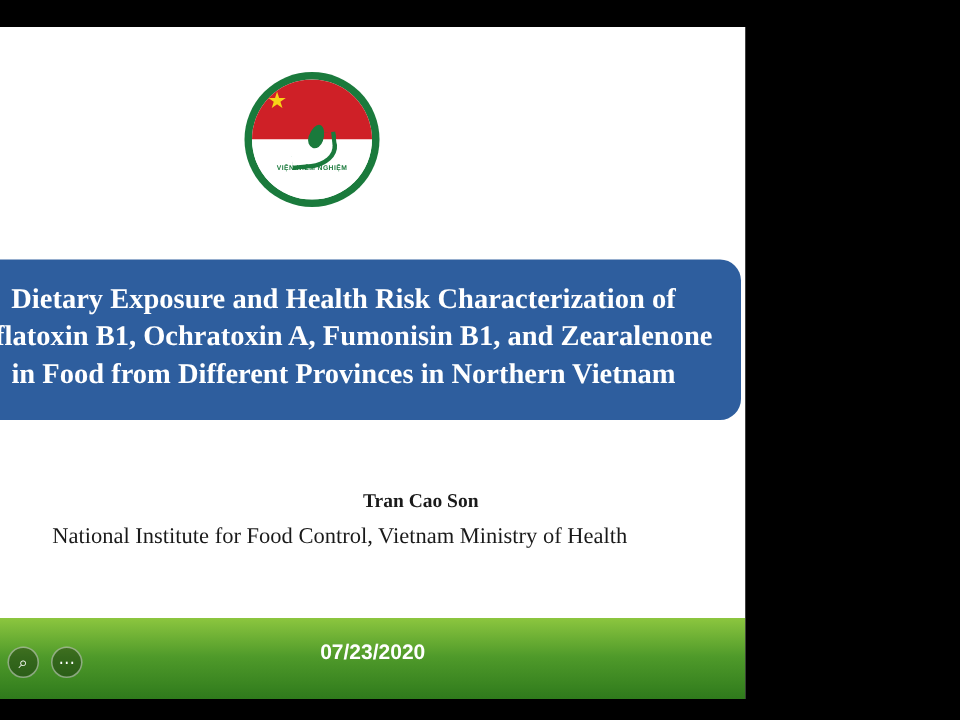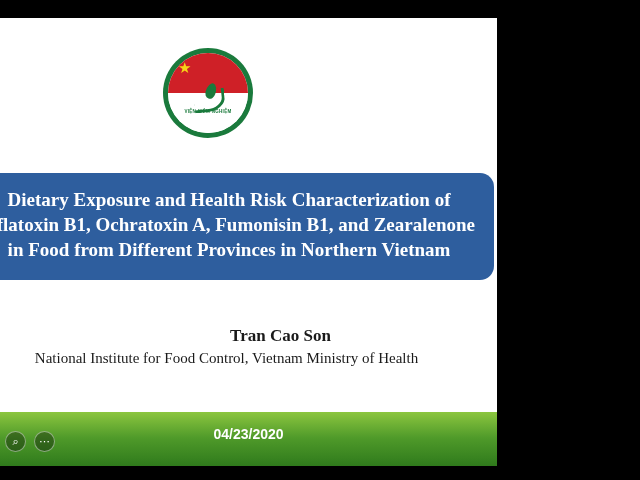--- a/index.html
+++ b/index.html
@@ -138,21 +138,21 @@
 
   
   #author {
     position: absolute;
     left: 0;
     top: 308px;
     width: 561px;
     text-align: center;
     font-family: "Liberation Serif", serif;
     font-weight: bold;
-    font-size: 17px;
+    font-size: 13px;
     color: #1a1a1a;
   }
   #affiliation {
     position: absolute;
     left: -22px;
     top: 332px;
     width: 497px;
     text-align: center;
     font-family: "Liberation Serif", serif;
     font-size: 15px;
@@ -259,21 +259,21 @@
     <div id="title-band">
       <div class="tline">Dietary Exposure and Health Risk Characterization of</div>
       <div class="tline">Aflatoxin B1, Ochratoxin A, Fumonisin B1, and Zearalenone</div>
       <div class="tline">in Food from Different Provinces in Northern Vietnam</div>
     </div>
 
     <div id="author">Tran Cao Son</div>
     <div id="affiliation">National Institute for Food Control, Vietnam Ministry of Health</div>
 
     <div id="footer-bar">
-      <div id="footer-date">04/23/2020</div>
+      <div id="footer-date">07/23/2020</div>
     </div>
 
     <div id="viewer-controls">
       <div class="ctrl-btn">⌕</div>
       <div class="ctrl-btn">⋯</div>
     </div>
   </div>
 
   <div id="bottom-black-strip"></div>
 

